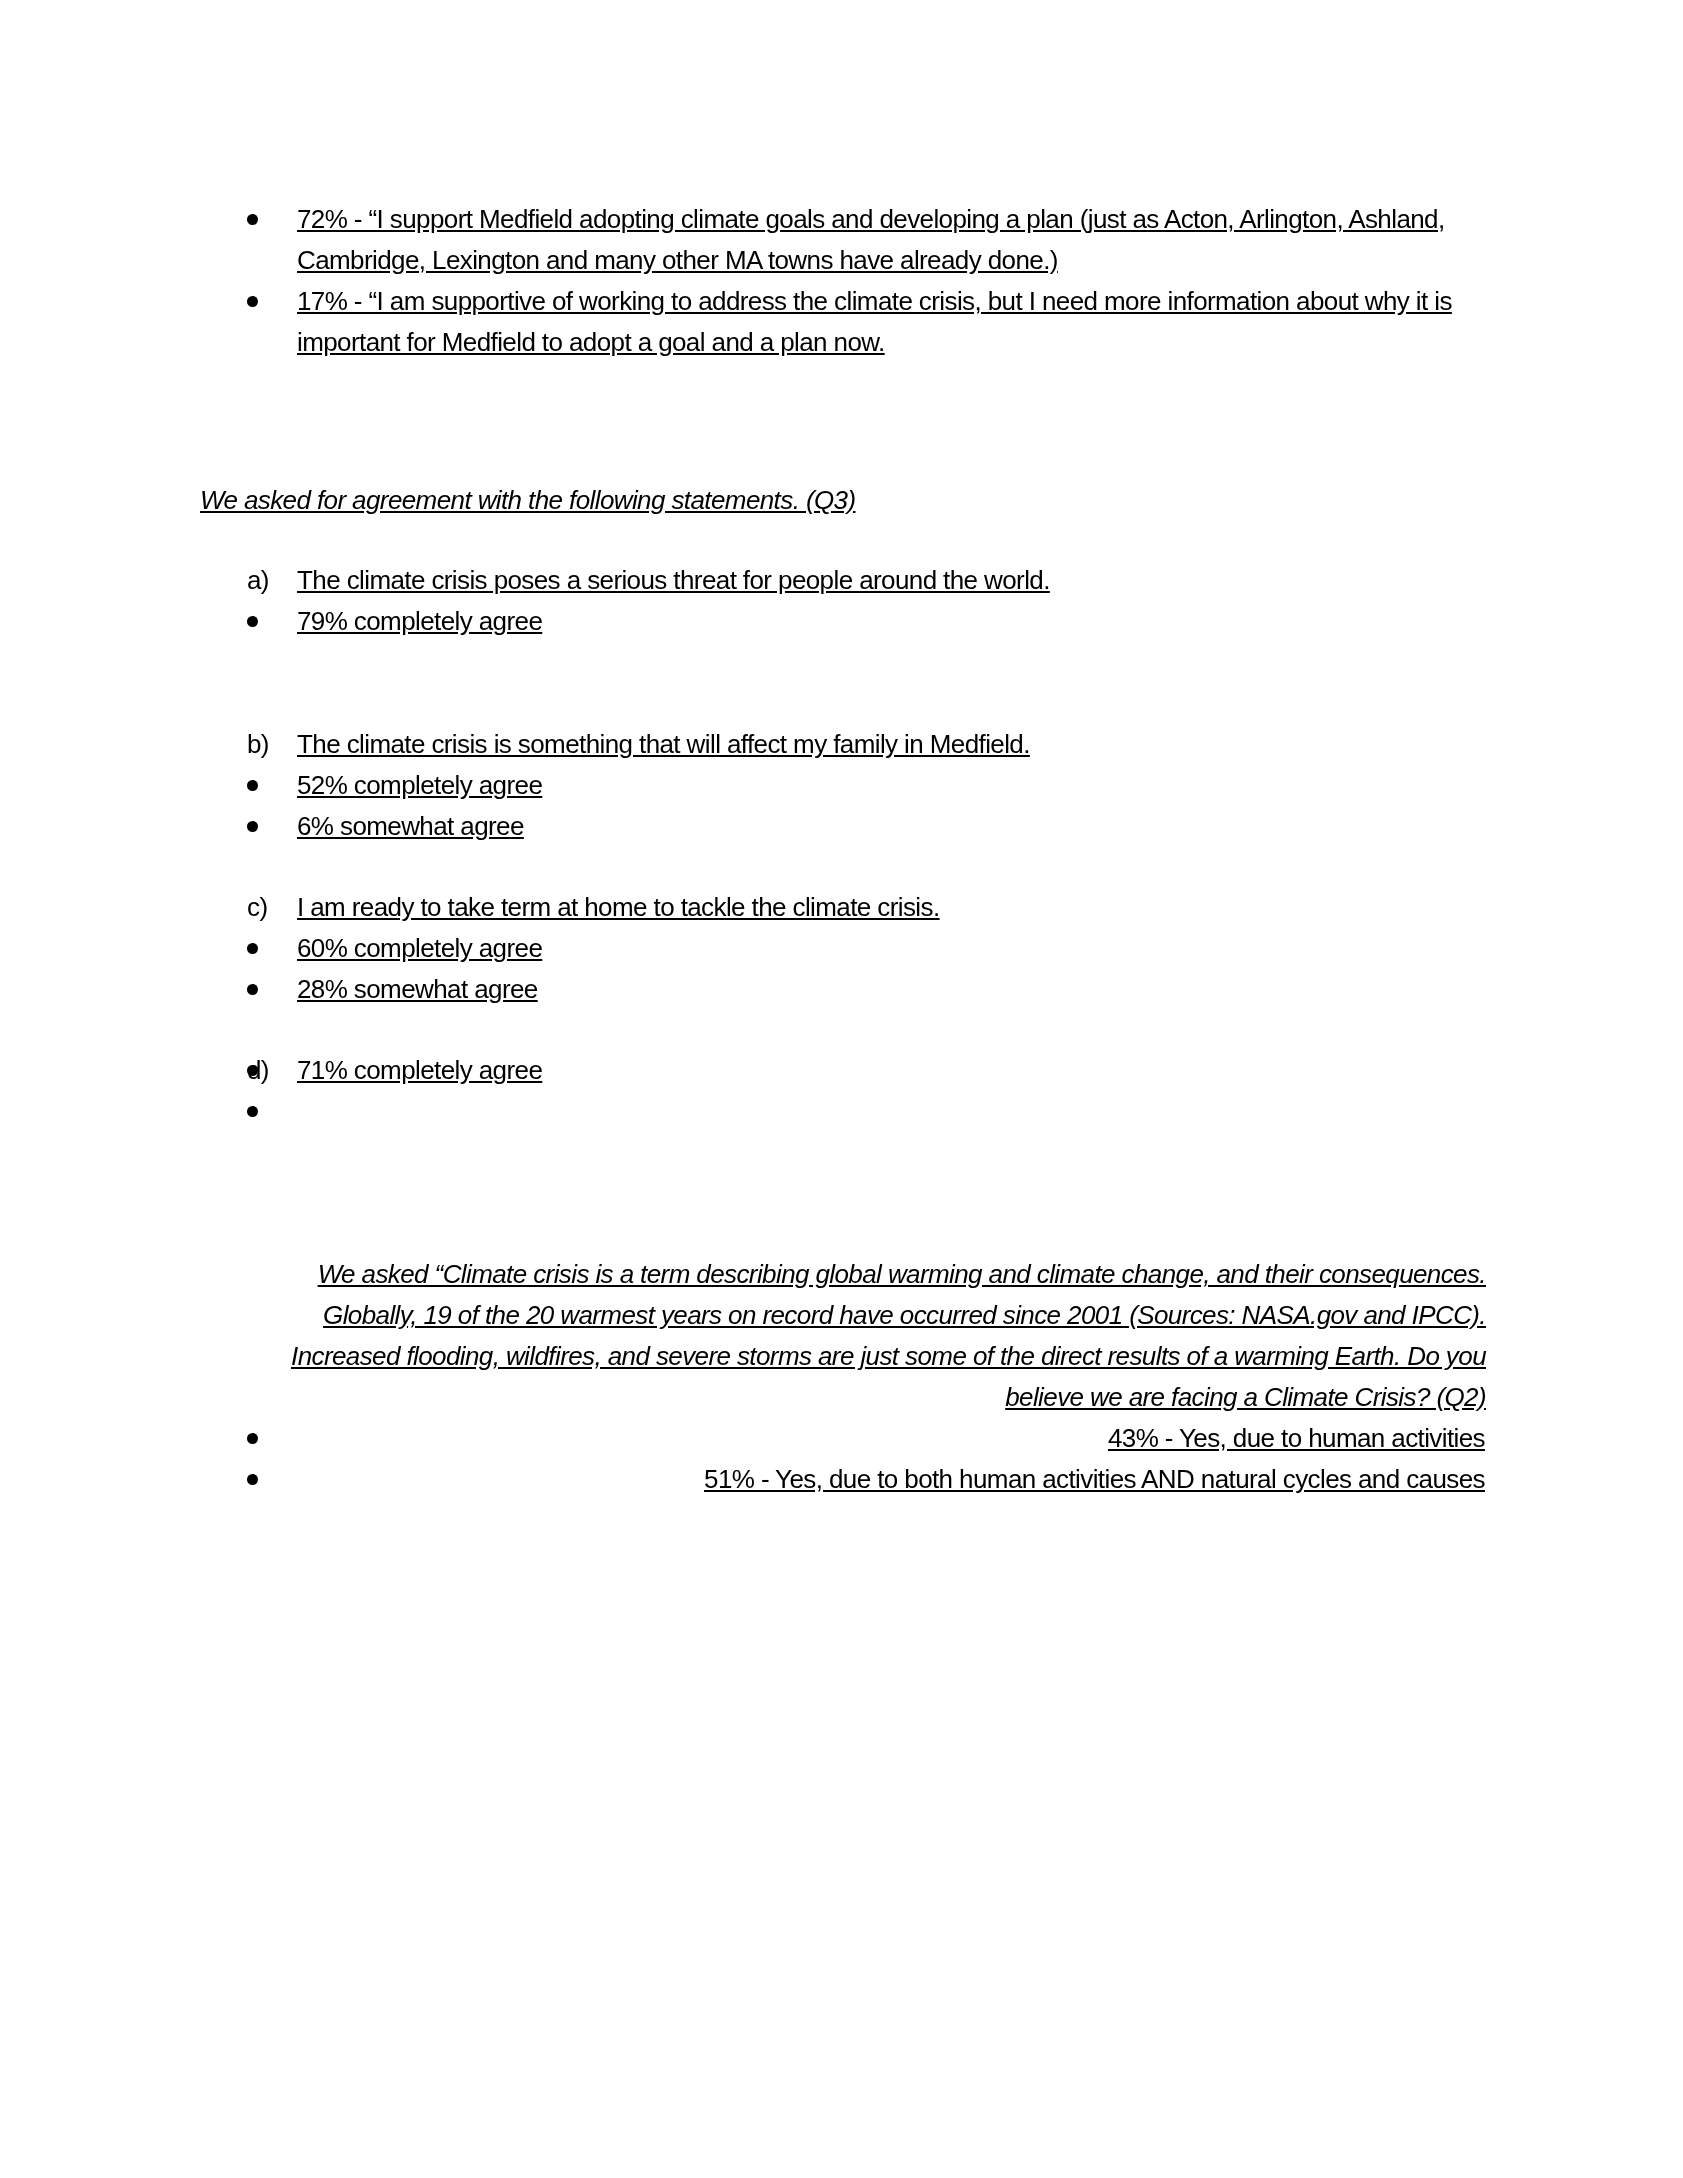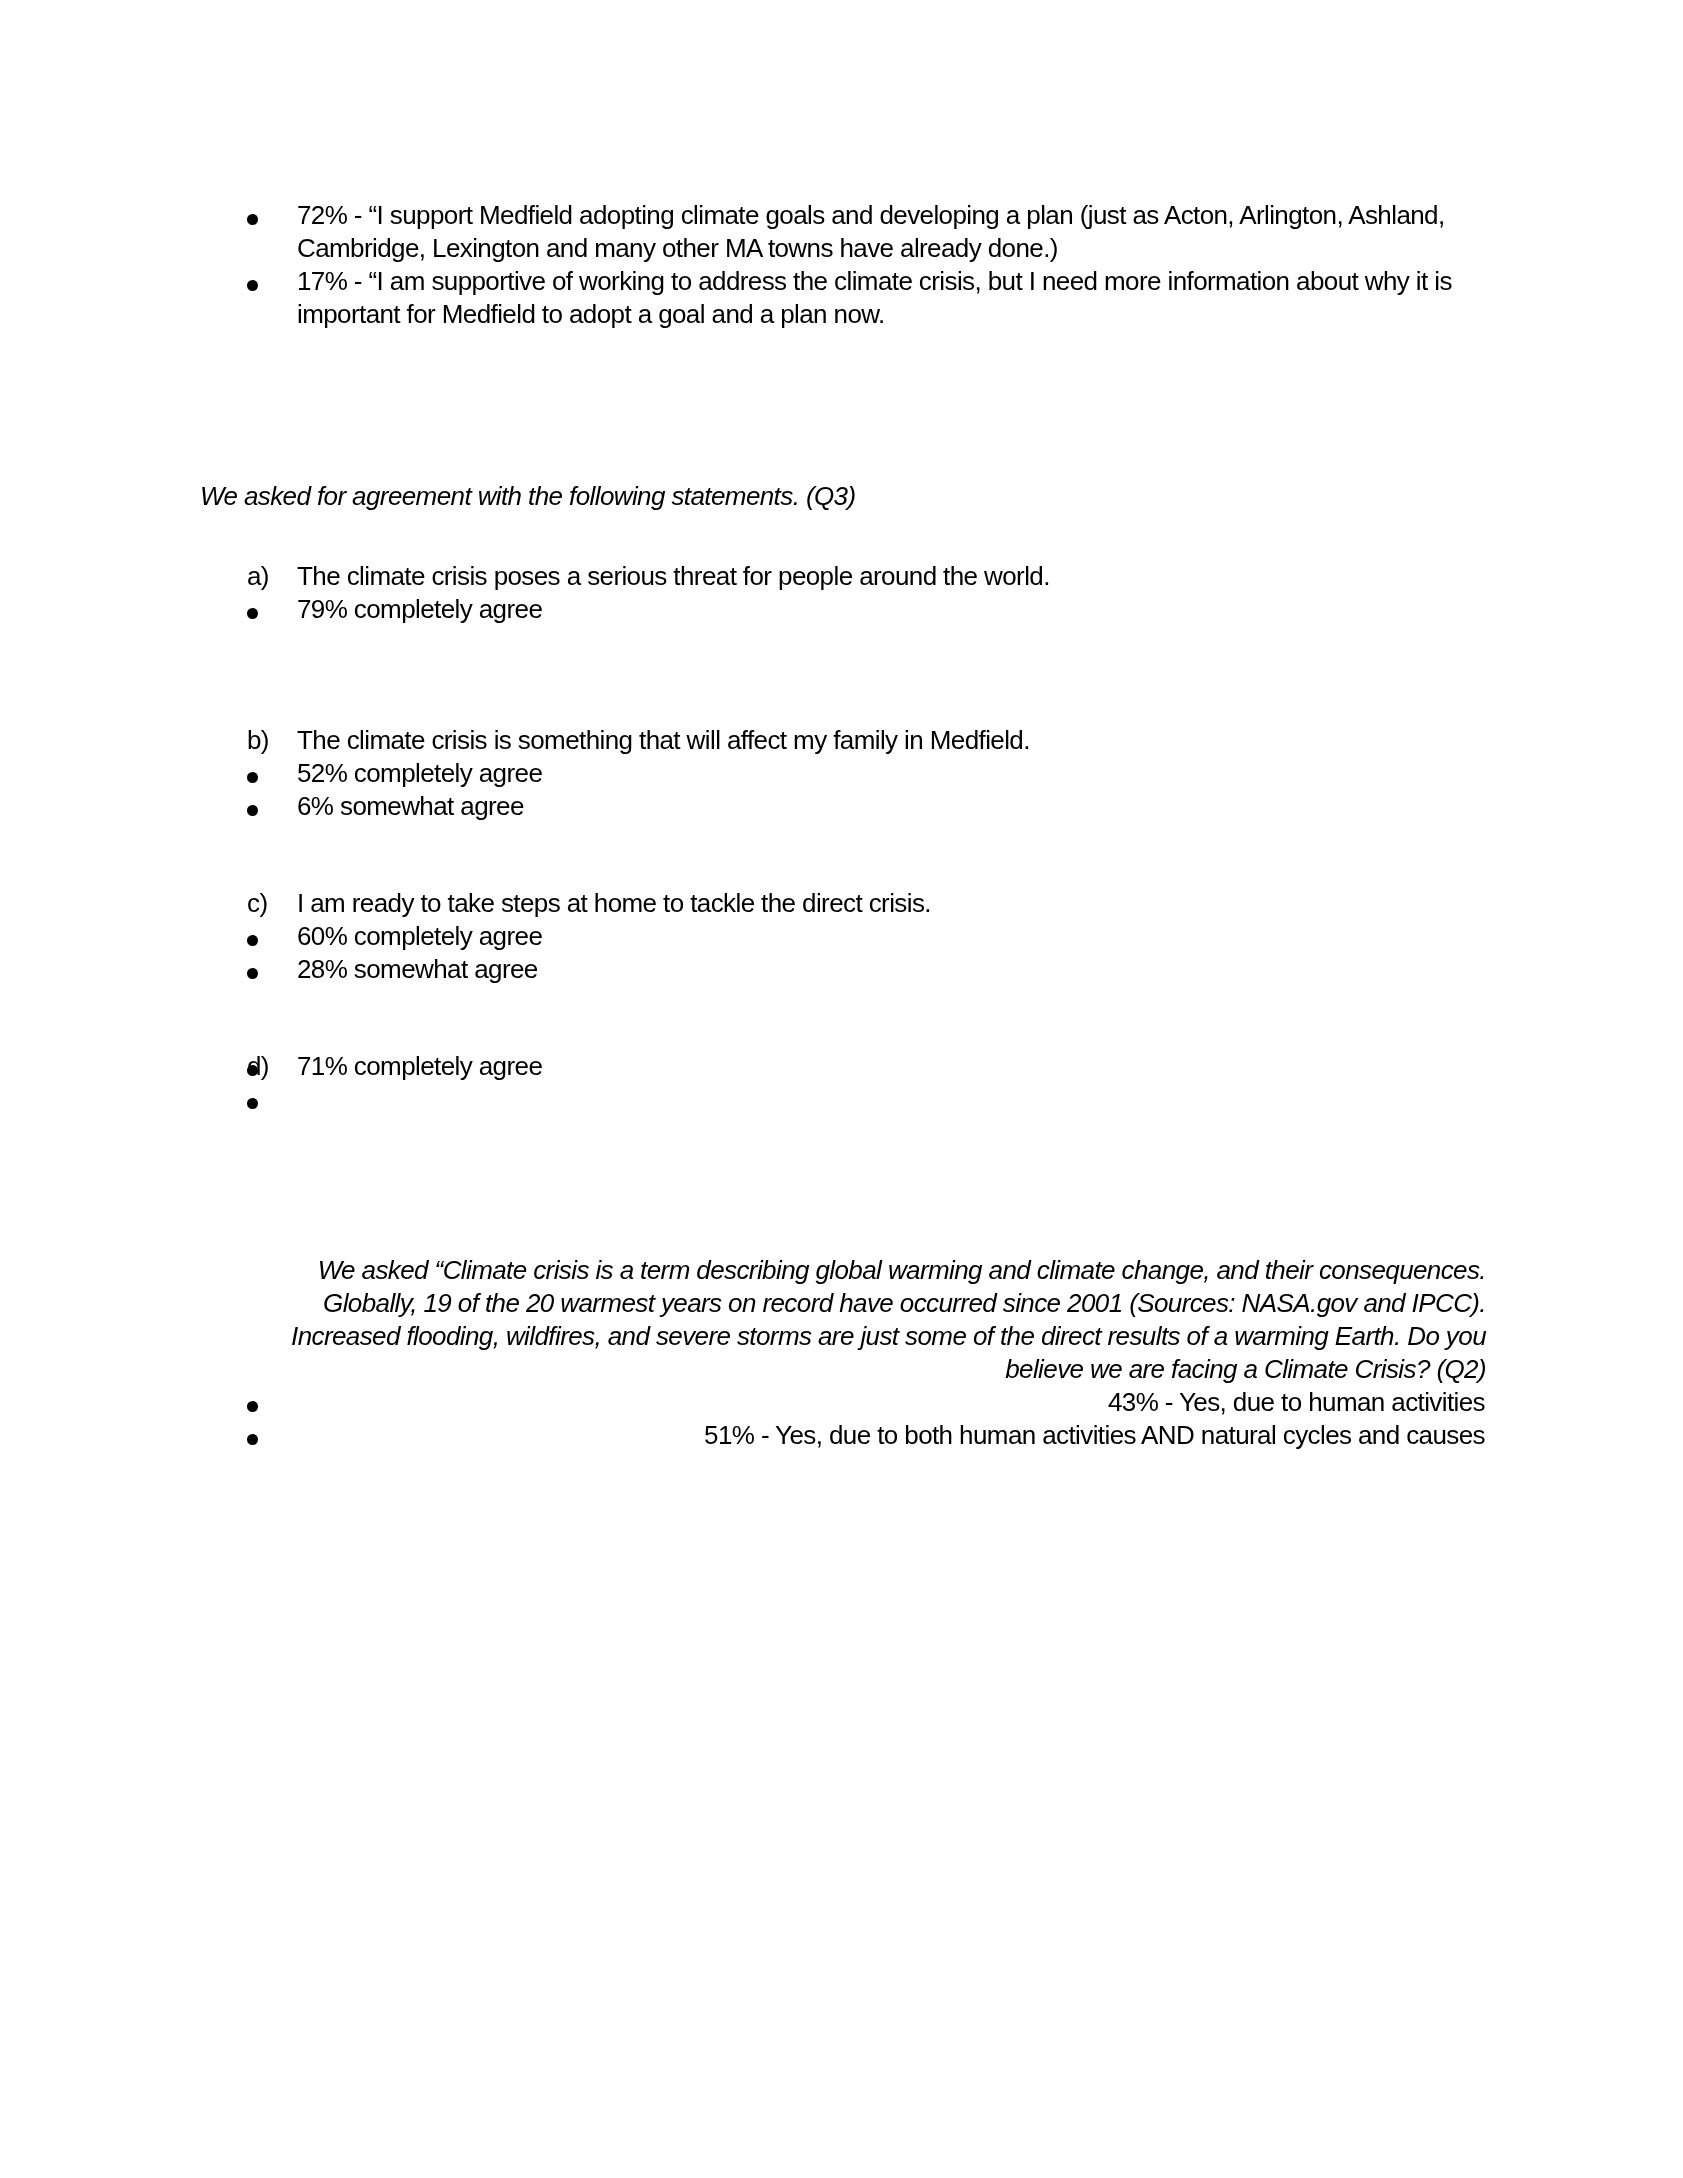--- a/index.html
+++ b/index.html
@@ -22,23 +22,24 @@
       width: 1683px;
       height: 2178px;
     }
     .block {
       position: absolute;
       left: 0;
       width: 1683px;
     }
     .line {
       font-size: 26px;
-      line-height: 33px;
+      line-height: 41px;
       letter-spacing: -0.6px;
       white-space: nowrap;
+      text-decoration: underline;
     }
     .bullet-item {
       position: relative;
       padding-left: 297px;
     }
     .bullet-item .bullet {
       position: absolute;
       left: 247px;
       top: 15px;
       width: 11px;
@@ -117,21 +118,21 @@
     </div>
     <div class="line bullet-item">
       <span class="bullet"></span>
       <span class="text">6% somewhat agree</span>
     </div>
   </div>
 
   <div class="block" style="top:887px;">
     <div class="line lettered-item">
       <span class="marker">c)</span>
-      <span class="text">I am ready to take steps at home to tackle the direct crisis.</span>
+      <span class="text">I am ready to take term at home to tackle the climate crisis.</span>
     </div>
     <div class="line bullet-item">
       <span class="bullet"></span>
       <span class="text">60% completely agree</span>
     </div>
     <div class="line bullet-item">
       <span class="bullet"></span>
       <span class="text">28% somewhat agree</span>
     </div>
   </div>

